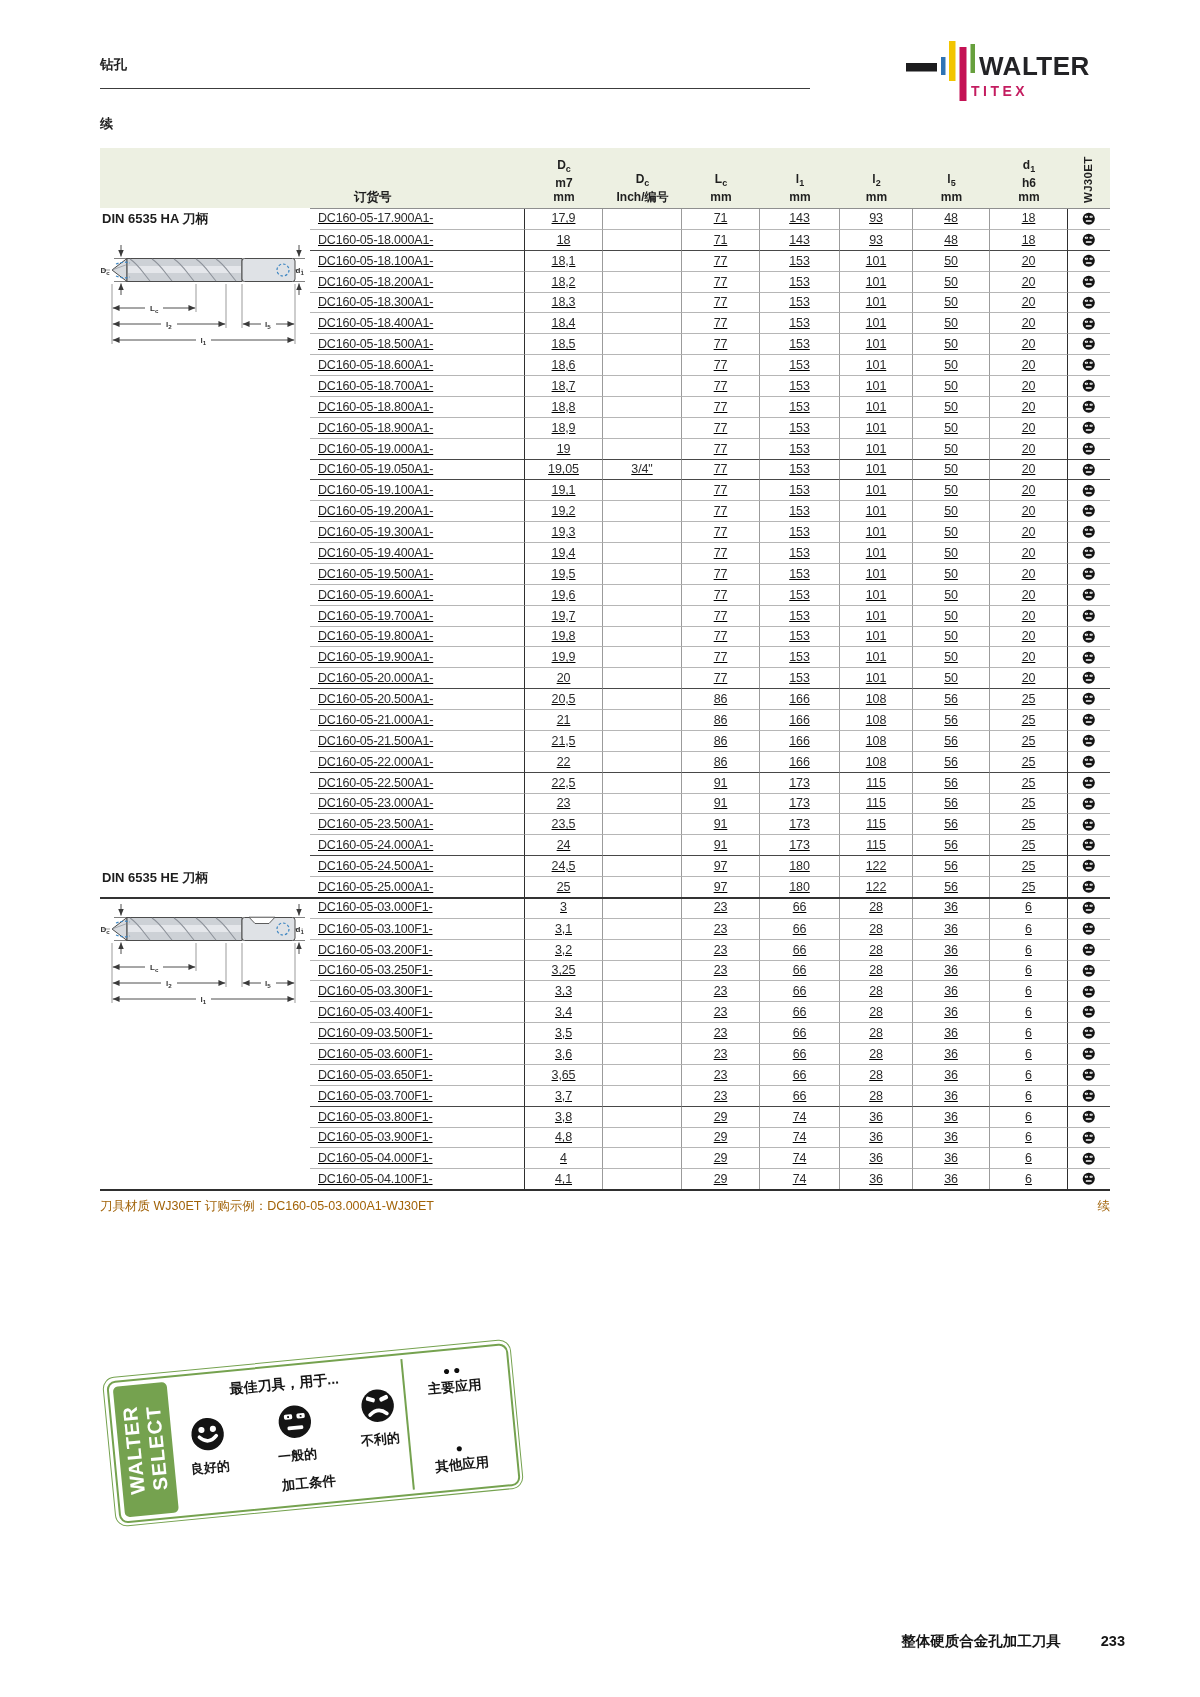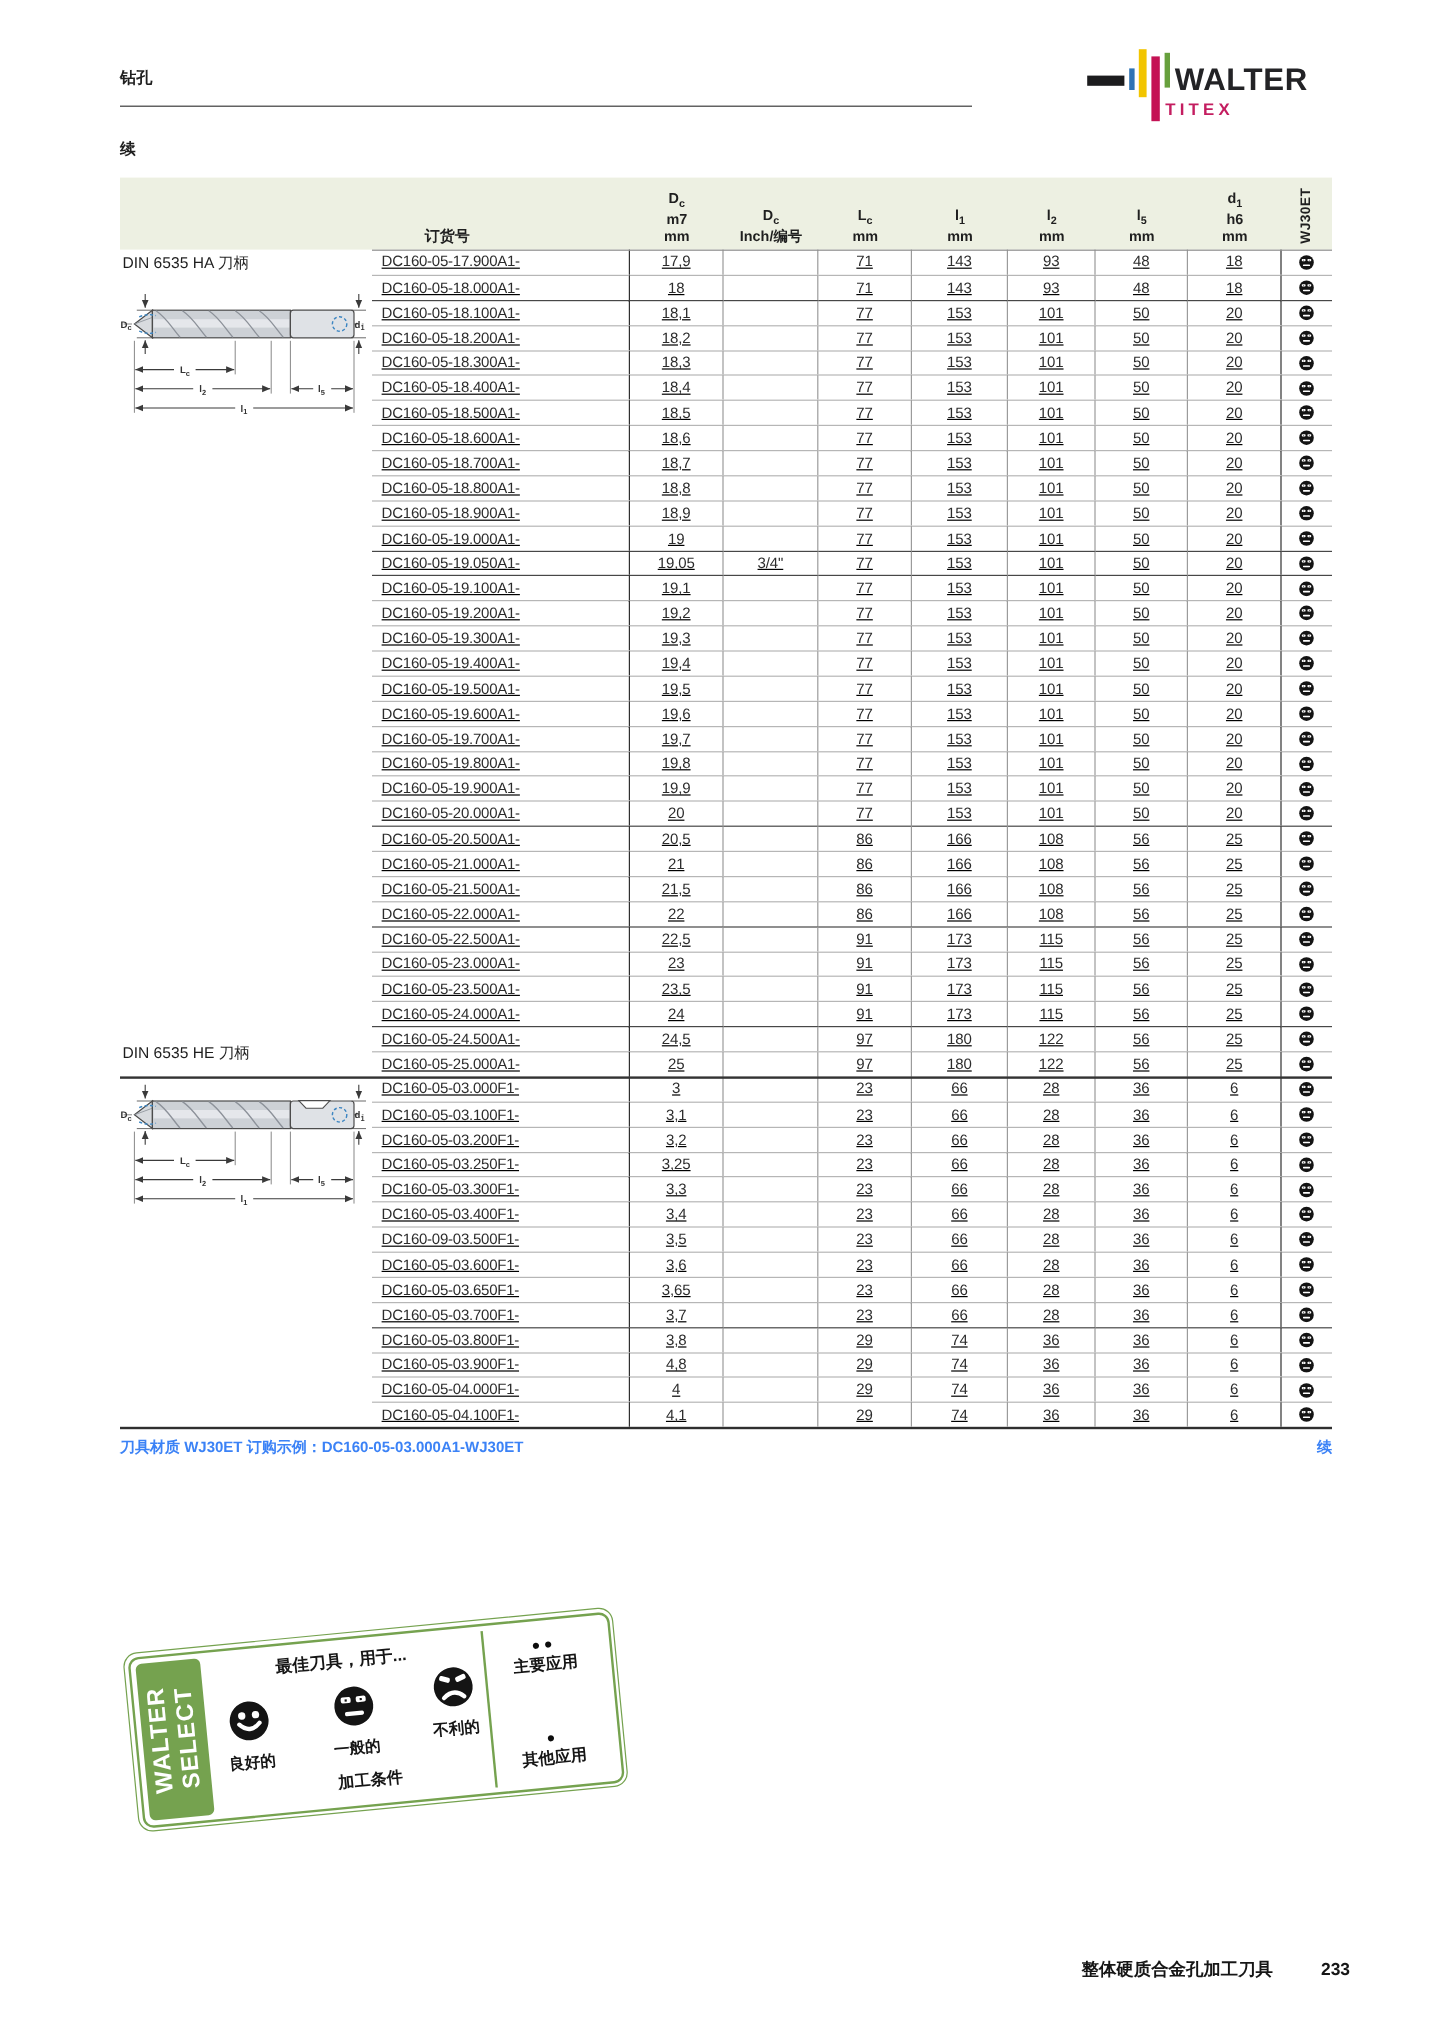--- a/index.html
+++ b/index.html
@@ -39,27 +39,27 @@
   .c.dc,.c.inch,.c.lc,.c.l1,.c.l2,.c.l5{border-right:1px solid var(--line-light,#9b9b9b);}
   .c.d1{border-right:1.6px solid var(--line-dark,#2f2f2f);}
   .face{display:inline-block;line-height:0;}
   .f13{width:13.5px;height:13.5px;}
   .f34{width:36px;height:36px;}
   .face svg{width:100%;height:100%;}
 
   
   .overlay{position:absolute;left:0;width:210px;}
   .ov-ha{top:62px;} .ov-he{top:721px;}
-  .sec-label{font-size:13px;font-weight:normal;color:#1e1e1e;padding-left:2px;white-space:nowrap;}
+  .sec-label{font-size:13px;font-weight:bold;color:#1e1e1e;padding-left:2px;white-space:nowrap;}
   .drill-holder{margin-top:12px;}
   .drill-holder text{font-family:"Liberation Sans",sans-serif;}
 
   
   .noterow{position:absolute;left:100px;top:1198px;width:1010px;display:flex;justify-content:space-between;
-           font-size:12.5px;font-weight:700;color:#3b82f6;}
+           font-size:12.5px;font-weight:400;color:#a16207;}
 
   
   .badge{position:absolute;left:108px;top:1358px;width:410px;height:150px;transform:rotate(-5.5deg);
          border:1.6px solid var(--accent-green,#75a24f);border-radius:12px;padding:2.5px;background:#fff;}
   .badge-inner{border:2.5px solid var(--accent-green,#75a24f);border-radius:9px;height:100%;
                display:flex;padding:4px;}
   .band{width:54px;background:var(--accent-green,#75a24f);border-radius:5px;position:relative;flex:none;}
   .bandtxt{position:absolute;left:50%;top:50%;transform:translate(-50%,-50%) rotate(-90deg);
            color:#fff;font-weight:bold;font-size:20px;line-height:23px;letter-spacing:1px;text-align:center;white-space:nowrap;}
   .mid{flex:1;position:relative;}

